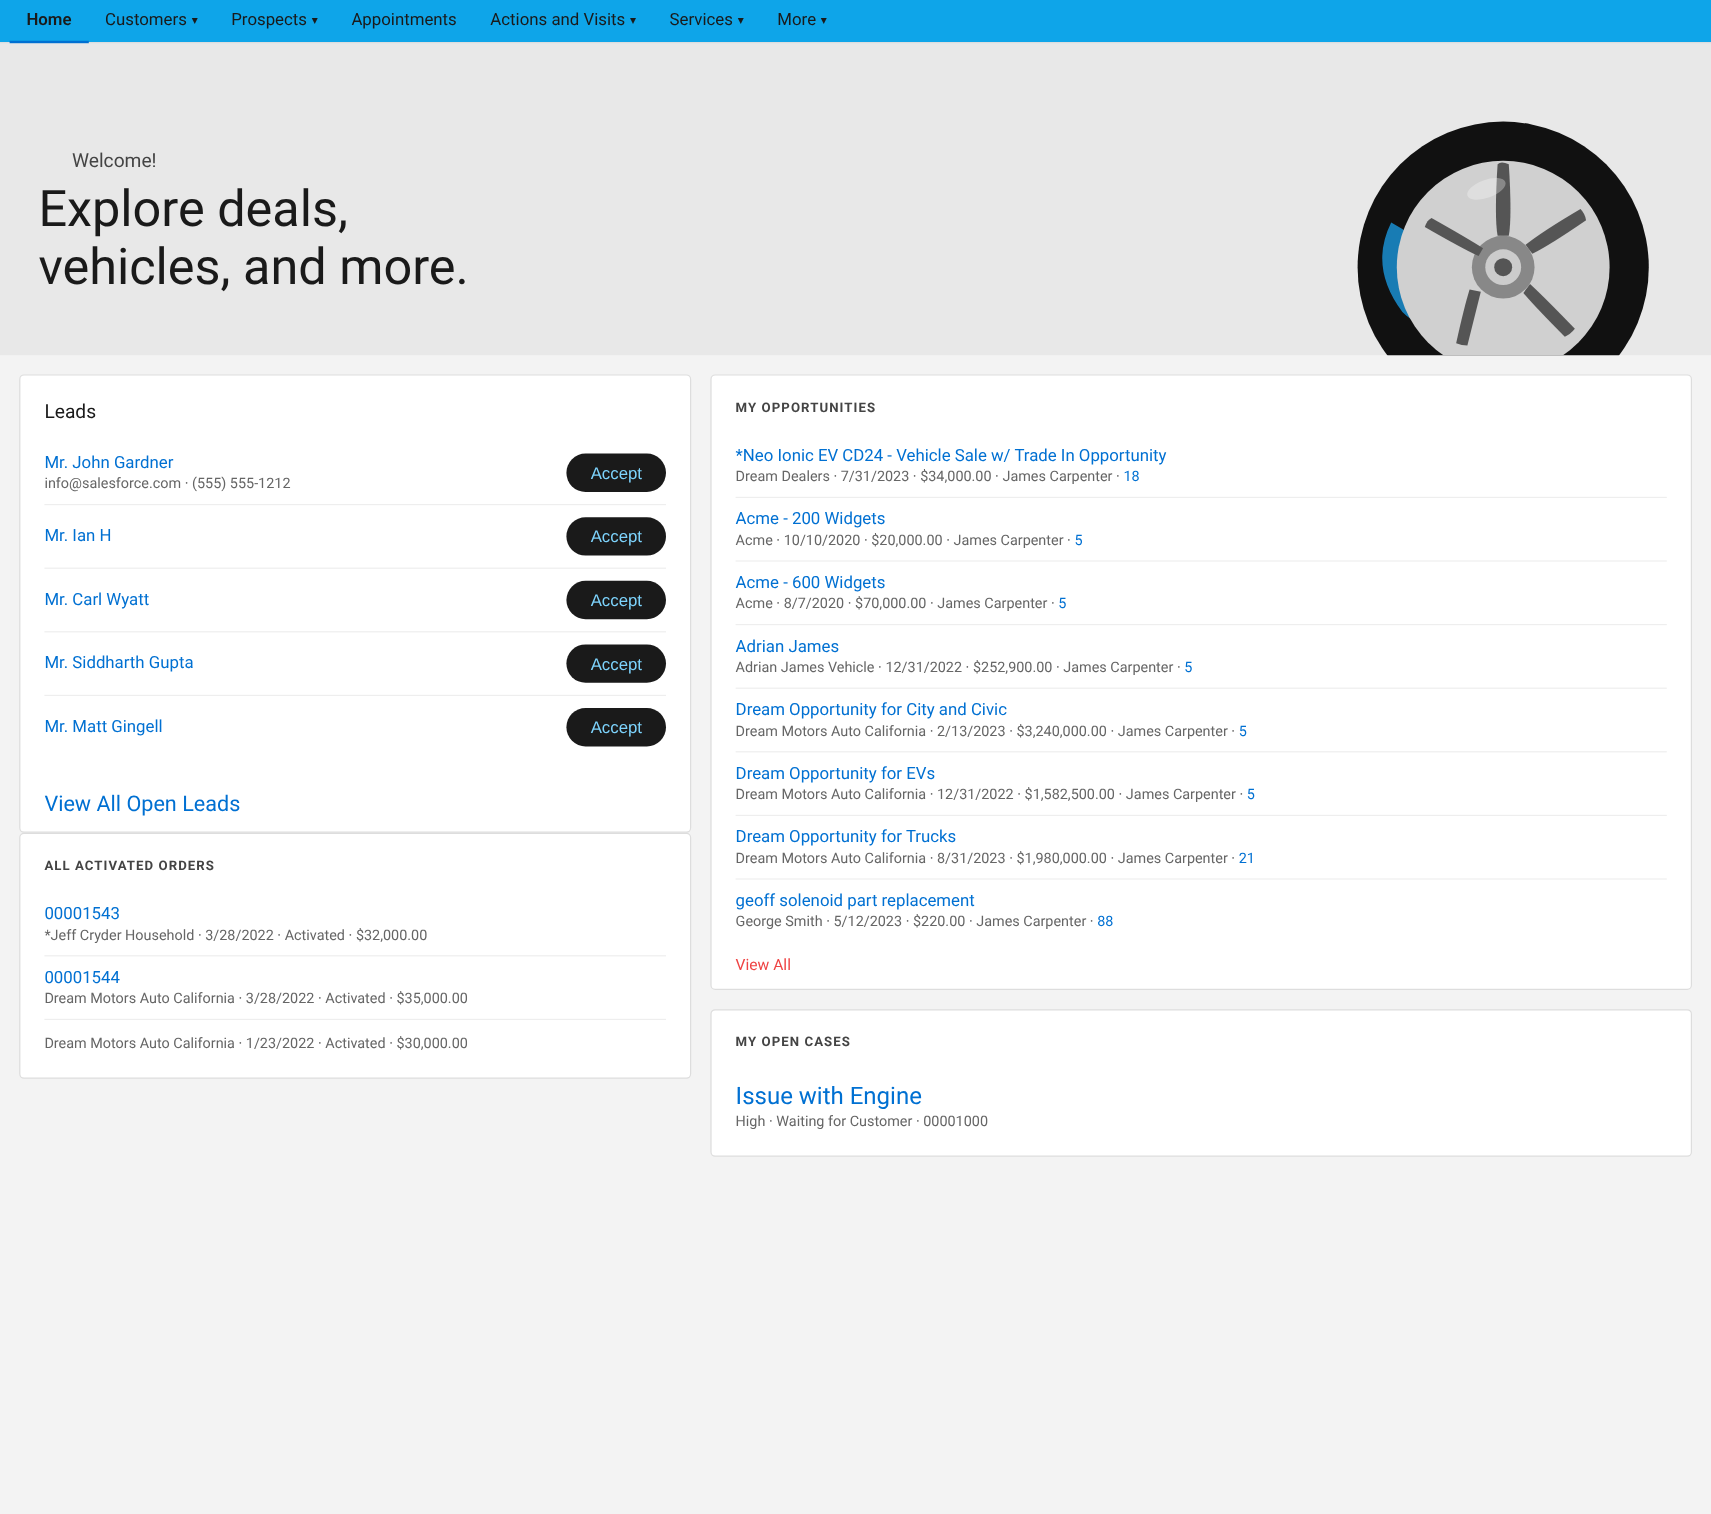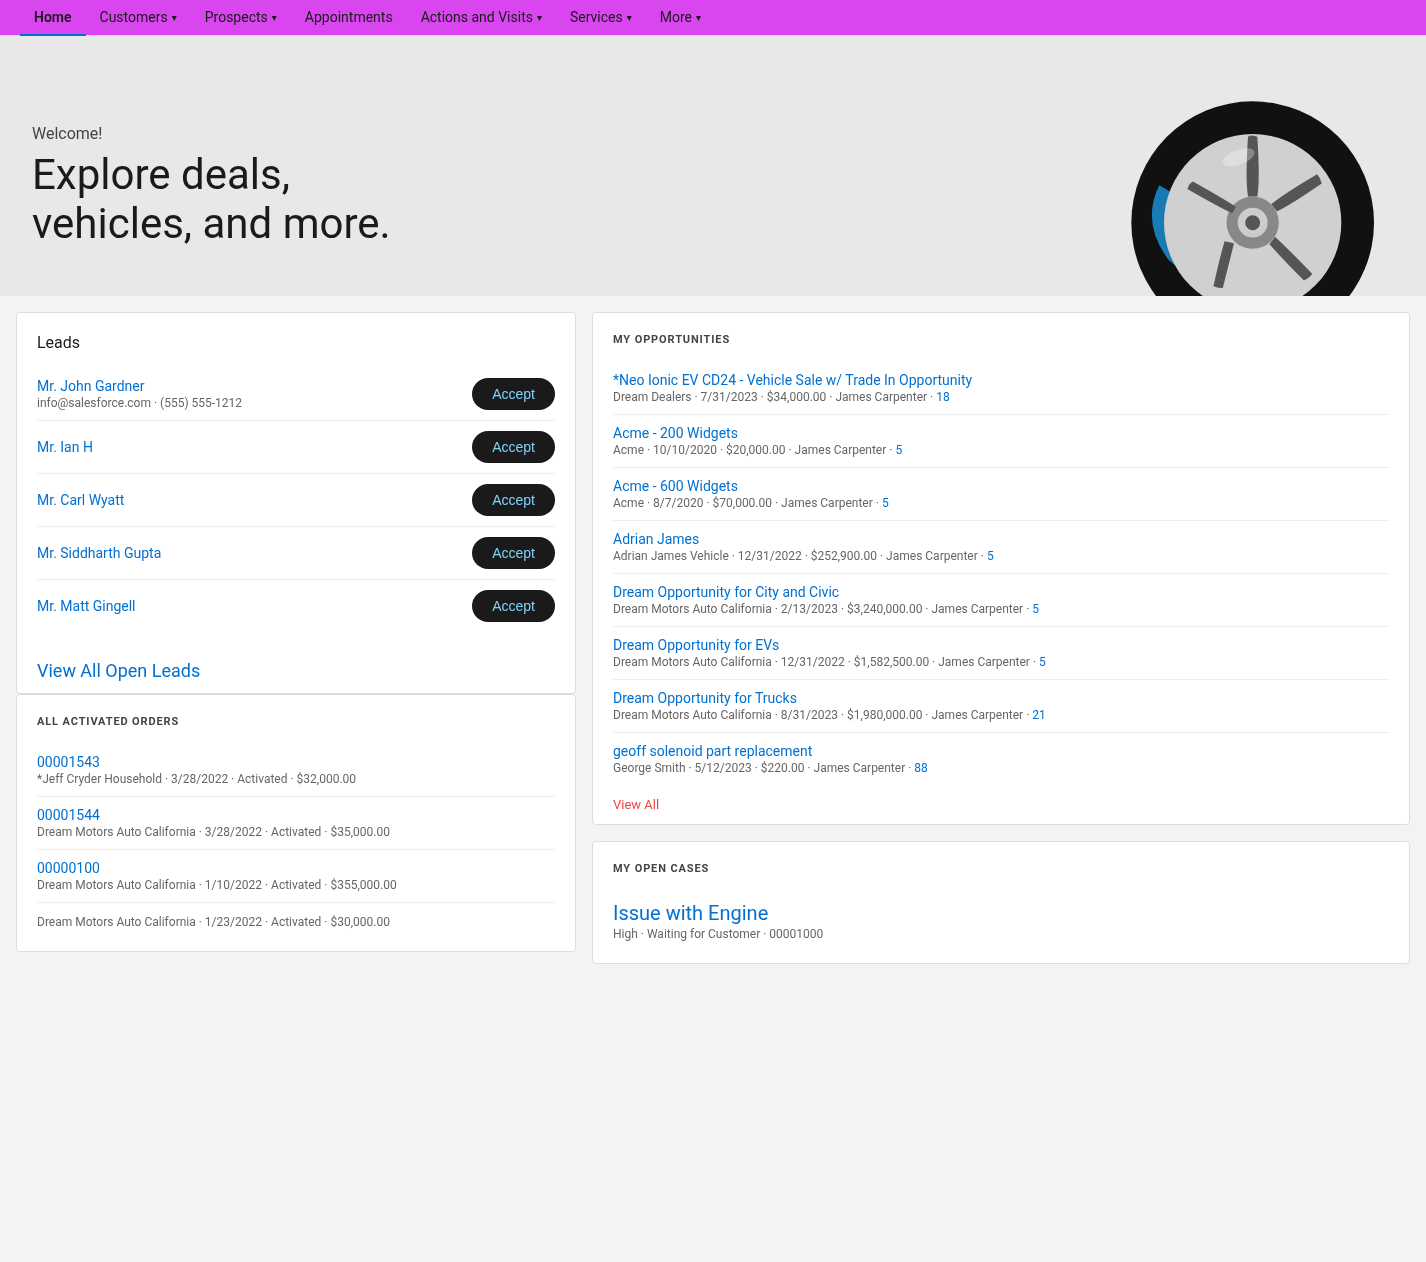--- a/index.html
+++ b/index.html
@@ -1,27 +1,27 @@
 <!DOCTYPE html>
 <html><head>
   <meta charset="utf-8">
   <style>
     * { box-sizing: border-box; margin: 0; padding: 0; }
     body { font-family: -apple-system, BlinkMacSystemFont, 'Segoe UI', Roboto, sans-serif; background: #f3f3f3; color: #1a1a1a; font-size: 14px; }
 
     
-    nav { background: #d946ef; border-bottom: 1px solid #ddd; display: flex; align-items: flex-start; padding: 0 20px; height: 36px; }
+    nav { background: #0ea5e9; border-bottom: 1px solid #ddd; display: flex; align-items: center; padding: 0 8px; height: 36px; }
     .nav-item { padding: 0 14px; height: 36px; display: flex; align-items: center; cursor: pointer; font-size: 14px; color: #1a1a1a; white-space: nowrap; border-bottom: 2px solid transparent; }
     .nav-item.active { border-bottom: 2px solid #0070d2; font-weight: 600; }
     .nav-item .chevron { margin-left: 4px; font-size: 10px; }
 
     
     .hero { background: #e8e8e8; display: flex; align-items: center; justify-content: space-between; padding: 40px 32px 0 32px; overflow: hidden; height: 260px; }
     .hero-text { flex: 1; }
-    .hero-welcome { font-size: 16px; color: #444; margin-bottom: 8px; }
+    .hero-welcome { font-size: 16px; color: #444; margin-bottom: 8px; margin-left: 28px; }
     .hero-headline { font-size: 42px; font-weight: 400; color: #1a1a1a; line-height: 1.15; }
     .hero-image { width: 360px; height: 260px; display: flex; align-items: flex-end; justify-content: flex-end; overflow: hidden; }
     .wheel-svg { width: 320px; height: 280px; }
 
     
     .main { display: flex; gap: 16px; padding: 16px; }
     .left-col { flex: 0 0 560px; display: flex; flex-direction: column; }
     .right-col { flex: 1; display: flex; flex-direction: column; gap: 16px; }
 
     
@@ -175,24 +175,20 @@
       <div class="order-row">
         <div class="order-id">00001543</div>
         <div class="order-meta">*Jeff Cryder Household · 3/28/2022 · Activated · $32,000.00</div>
       </div>
 
       <div class="order-row">
         <div class="order-id">00001544</div>
         <div class="order-meta">Dream Motors Auto California · 3/28/2022 · Activated · $35,000.00</div>
       </div>
 
-      <div class="order-row">
-        <div class="order-id">00000100</div>
-        <div class="order-meta">Dream Motors Auto California · 1/10/2022 · Activated · $355,000.00</div>
-      </div>
 
       <div class="order-row">
         <div class="order-meta">Dream Motors Auto California · 1/23/2022 · Activated · $30,000.00</div>
       </div>
     </div>
 
   </div>
 
   <div class="right-col">
 

